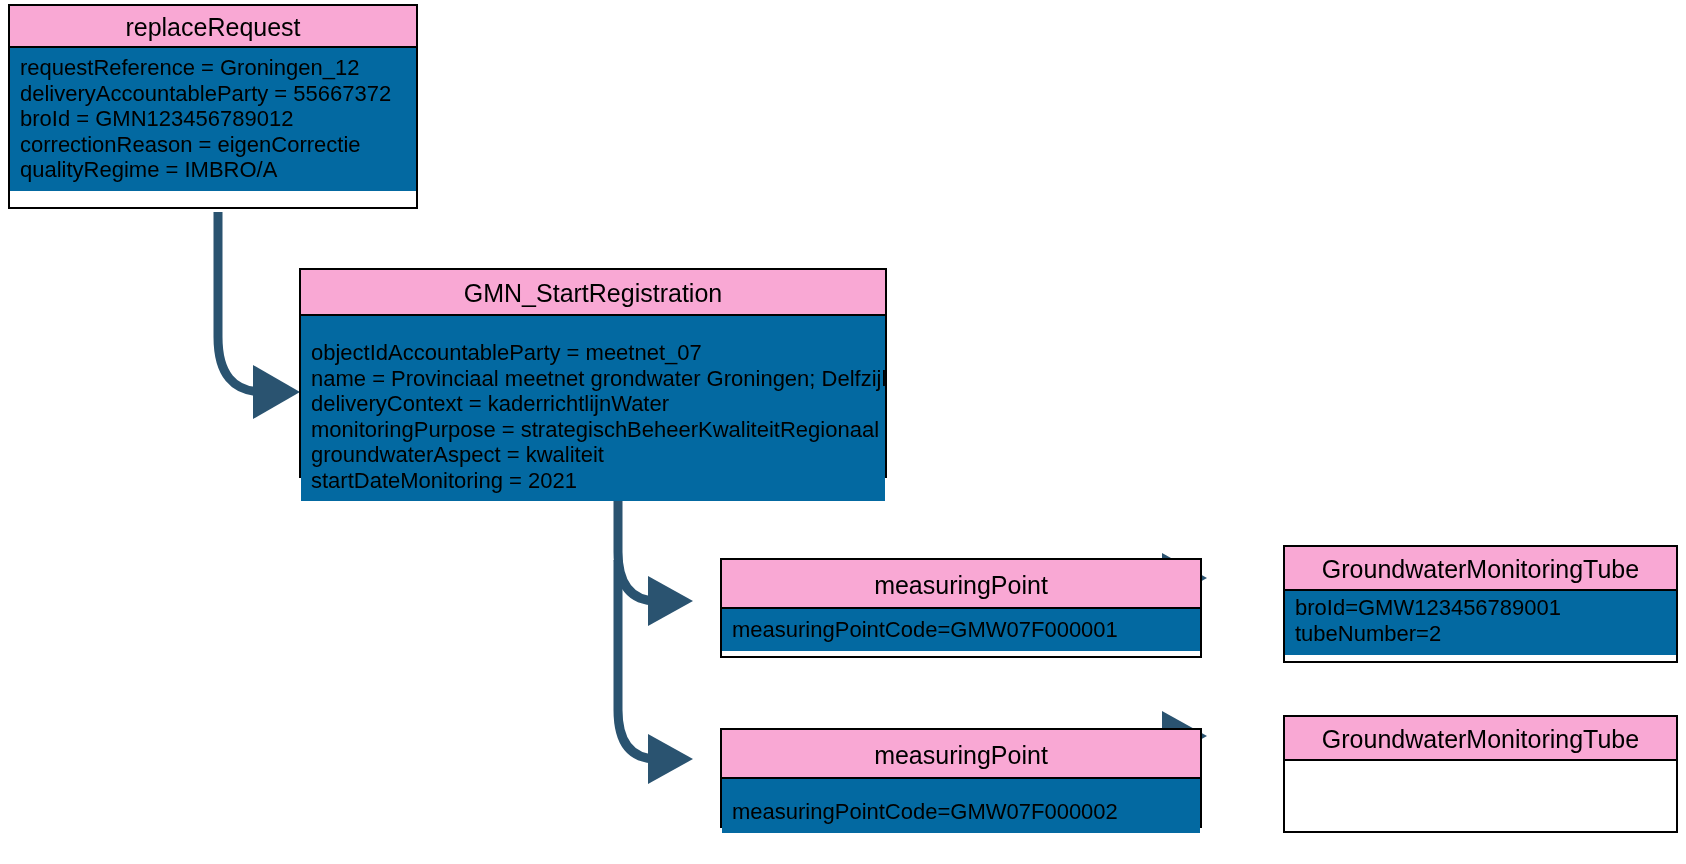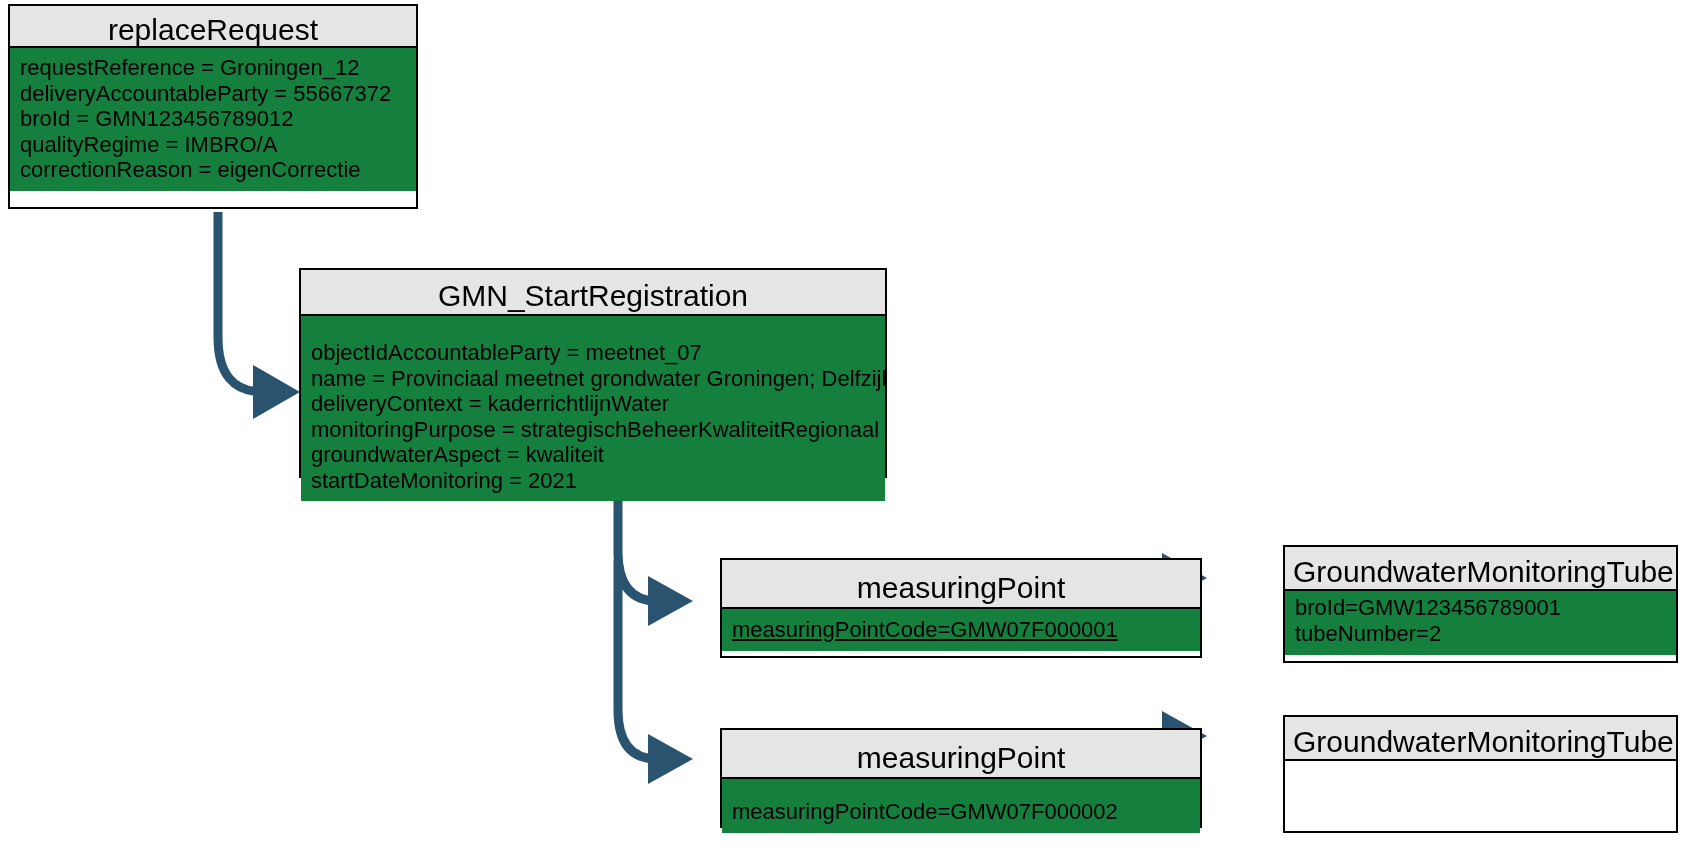--- a/index.html
+++ b/index.html
@@ -16,33 +16,33 @@
     overflow: hidden;
   }
   .node {
     position: absolute;
     box-sizing: border-box;
     border: 2px solid #000000;
     background: #ffffff;
   }
   .node-header {
     box-sizing: border-box;
-    background: #e5e5e5;
+    background: #f9a8d4;
     border-bottom: 2px solid #000000;
     text-align: center;
-    font-size: 30px;
+    font-size: 25px;
     color: #000000;
     line-height: 1.2;
     padding: 6px 8px 8px 8px;
     white-space: nowrap;
   }
   .node-body {
     box-sizing: border-box;
     padding: 7px 10px 8px 10px;
-    background: #15803d;
+    background: #0369a1;
   }
   .attr {
     font-size: 22px;
     color: #000000;
     line-height: 25.5px;
     white-space: nowrap;
   }
   .attr-compact {
     font-size: 22px;
     color: #000000;
@@ -98,40 +98,40 @@
       <polygon class="edge-head" points="1162,711 1207,736 1162,761"></polygon>
     </g>
   </svg>
 
   <div class="node" style="left:8px; top:4px; width:410px; height:205px;">
     <div class="node-header" style="height:42px;">replaceRequest</div>
     <div class="node-body">
       <div class="attr">requestReference = Groningen_12</div>
       <div class="attr">deliveryAccountableParty = 55667372</div>
       <div class="attr">broId = GMN123456789012</div>
+      <div class="attr">correctionReason = eigenCorrectie</div>
       <div class="attr">qualityRegime = IMBRO/A</div>
-      <div class="attr">correctionReason = eigenCorrectie</div>
     </div>
   </div>
 
   <div class="node" style="left:299px; top:268px; width:588px; height:210px;">
     <div class="node-header" style="height:46px; padding-top:8px;">GMN_StartRegistration</div>
     <div class="node-body" style="padding-top:24px;">
       <div class="attr">objectIdAccountableParty = meetnet_07</div>
       <div class="attr">name = Provinciaal meetnet grondwater Groningen; Delfzijl</div>
       <div class="attr">deliveryContext = kaderrichtlijnWater</div>
       <div class="attr">monitoringPurpose = strategischBeheerKwaliteitRegionaal</div>
       <div class="attr">groundwaterAspect = kwaliteit</div>
       <div class="attr">startDateMonitoring = 2021</div>
     </div>
   </div>
 
   <div class="node" style="left:720px; top:558px; width:482px; height:100px;">
     <div class="node-header" style="height:49px; padding-top:10px;">measuringPoint</div>
-    <div class="node-body" style="padding-top:8px;text-decoration:underline;">
+    <div class="node-body" style="padding-top:8px;">
       <div class="attr-compact">measuringPointCode=GMW07F000001</div>
     </div>
   </div>
 
   <div class="node" style="left:720px; top:728px; width:482px; height:100px;">
     <div class="node-header" style="height:49px; padding-top:10px;">measuringPoint</div>
     <div class="node-body" style="padding-top:20px;">
       <div class="attr-compact">measuringPointCode=GMW07F000002</div>
     </div>
   </div>

